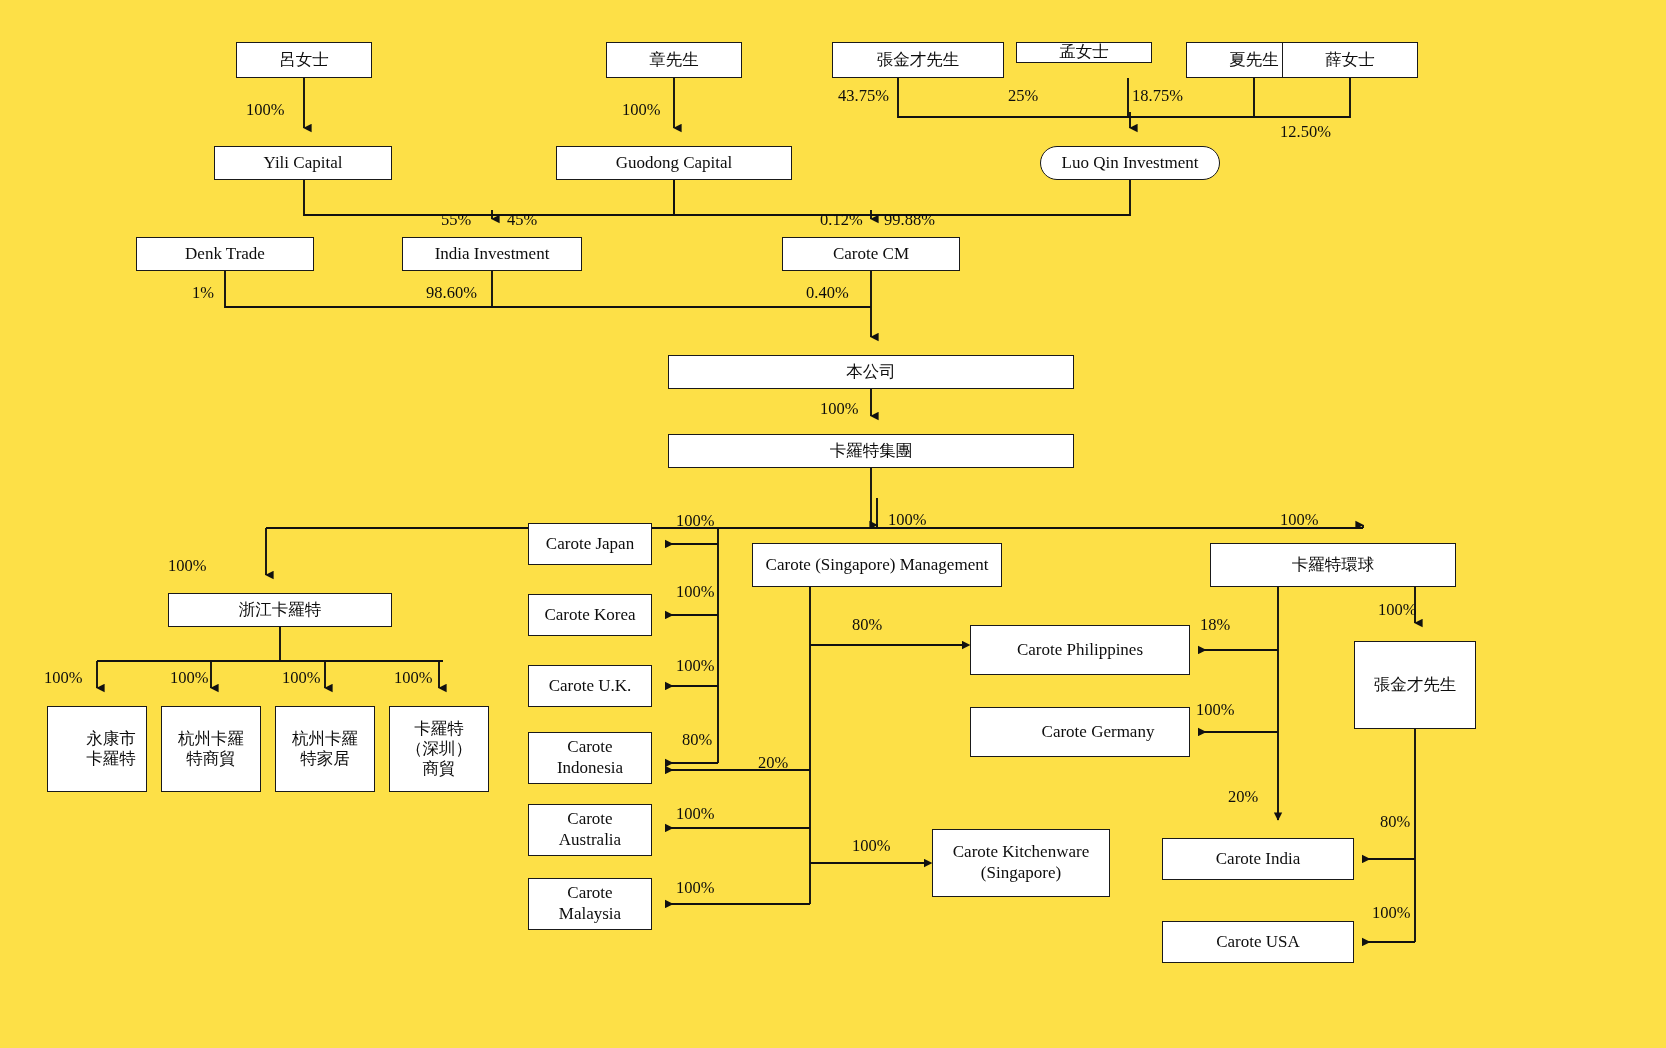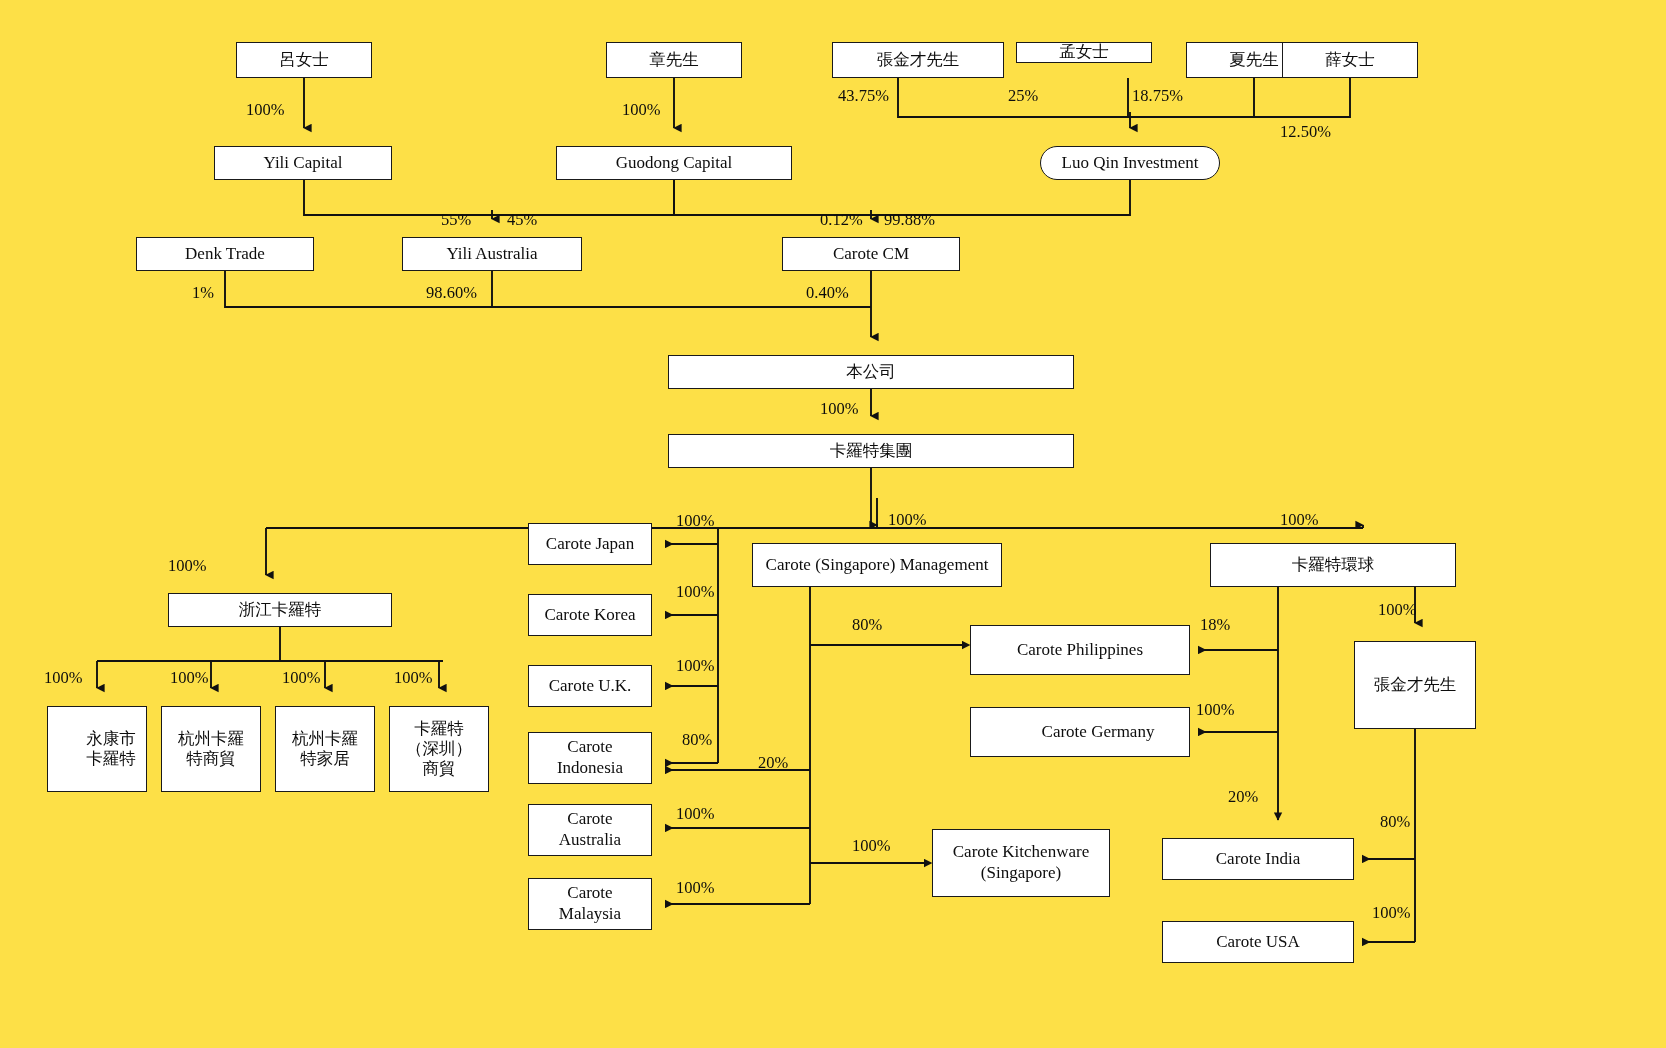--- a/index.html
+++ b/index.html
@@ -280,21 +280,21 @@
       <div class="node" style="left: 556px; top: 146px; width: 236px; height: 34px;">
         <span class="label">Guodong Capital</span>
       </div>
       <div class="node" style="left: 1040px; top: 146px; width: 180px; height: 34px; border-radius: 17px;">
         <span class="label">Luo Qin Investment</span>
       </div>
       <div class="node" style="left: 136px; top: 237px; width: 178px; height: 34px;">
         <span class="label">Denk Trade</span>
       </div>
       <div class="node" style="left: 402px; top: 237px; width: 180px; height: 34px;">
-        <span class="label">Yili Australia</span>
+        <span class="label">India Investment</span>
       </div>
       <div class="node" style="left: 782px; top: 237px; width: 178px; height: 34px;">
         <span class="label">Carote CM</span>
       </div>
       <div class="node cjk" style="left: 668px; top: 355px; width: 406px; height: 34px;">
         <span class="label">本公司</span>
       </div>
       <div class="node cjk" style="left: 668px; top: 434px; width: 406px; height: 34px;">
         <span class="label">卡羅特集團</span>
       </div>

